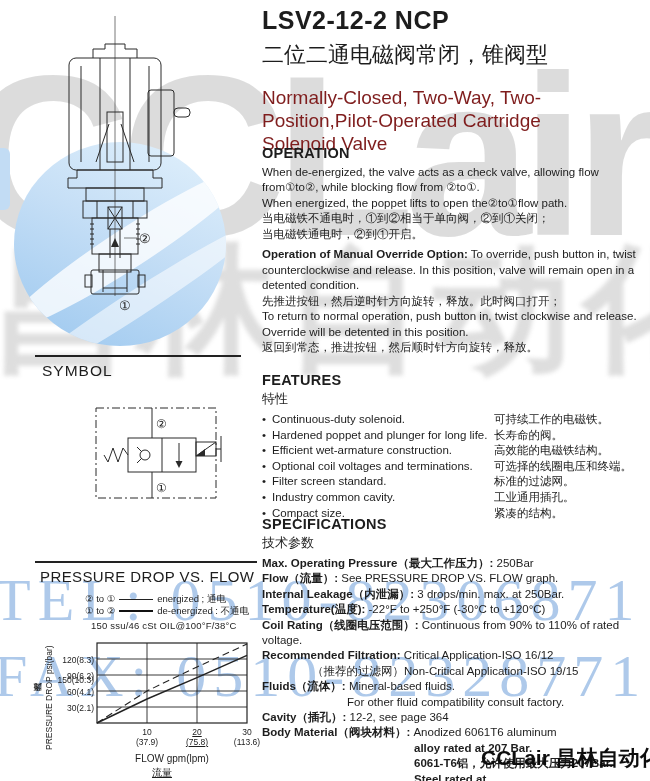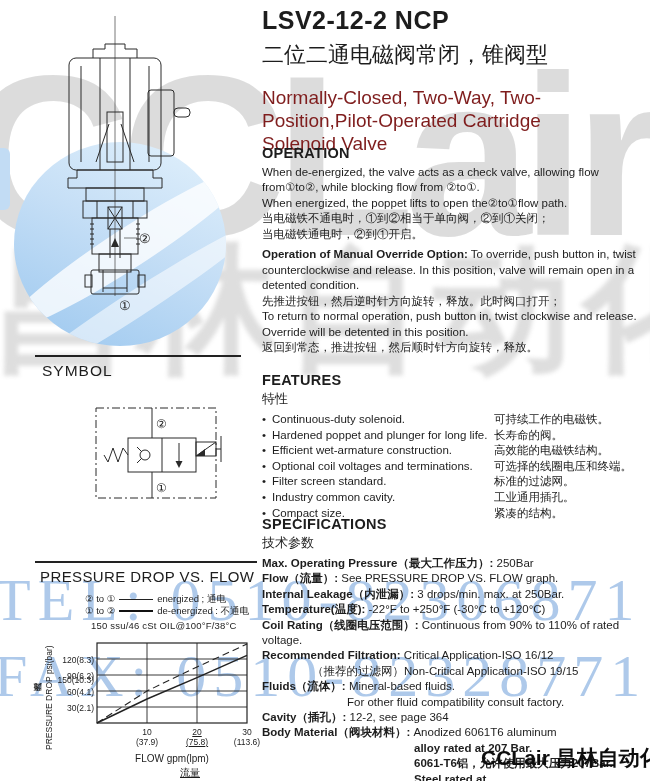--- a/index.html
+++ b/index.html
@@ -37,21 +37,21 @@
   .sample-thick{border-top:2.6px solid #111;}
   .legend .note{margin-top:3px;padding-left:6px;letter-spacing:.2px;}
   .chart{position:absolute;left:30px;top:634px;width:235px;height:147px;font-size:8.5px;}
   .chart .ylab{position:absolute;writing-mode:vertical-rl;transform:rotate(180deg);
                height:120px;top:4px;text-align:center;line-height:11px;}
   .chart .ylab-zh{left:2px;}
   .chart .ylab-en{left:14px;}
   .chart .ytick{position:absolute;left:20px;width:44px;text-align:right;}
   .chart .xtick{position:absolute;top:93px;width:40px;text-align:center;white-space:pre-line;line-height:10px;}
   .chart .xlabel{position:absolute;left:66px;top:119px;width:152px;text-align:center;font-size:10px;}
-  .chart .xlabel-zh{position:absolute;left:84px;top:132px;width:152px;text-align:center;font-size:10px;
+  .chart .xlabel-zh{position:absolute;left:56px;top:132px;width:152px;text-align:center;font-size:10px;
                     text-decoration:underline;}
   .plot{position:absolute;left:66px;top:8px;}
   .plot polyline{fill:none;stroke:#222;}
   .plot .dashed{stroke-dasharray:7 4;stroke-width:1.1;}
   .plot .solid{stroke-width:1.4;}
   
   .rc{position:absolute;left:262px;width:382px;}
   .hdr{top:6px;}
   .product-code{font-size:25px;font-weight:bold;letter-spacing:.5px;}
   .title-zh{font-size:22px;margin-top:5px;}

